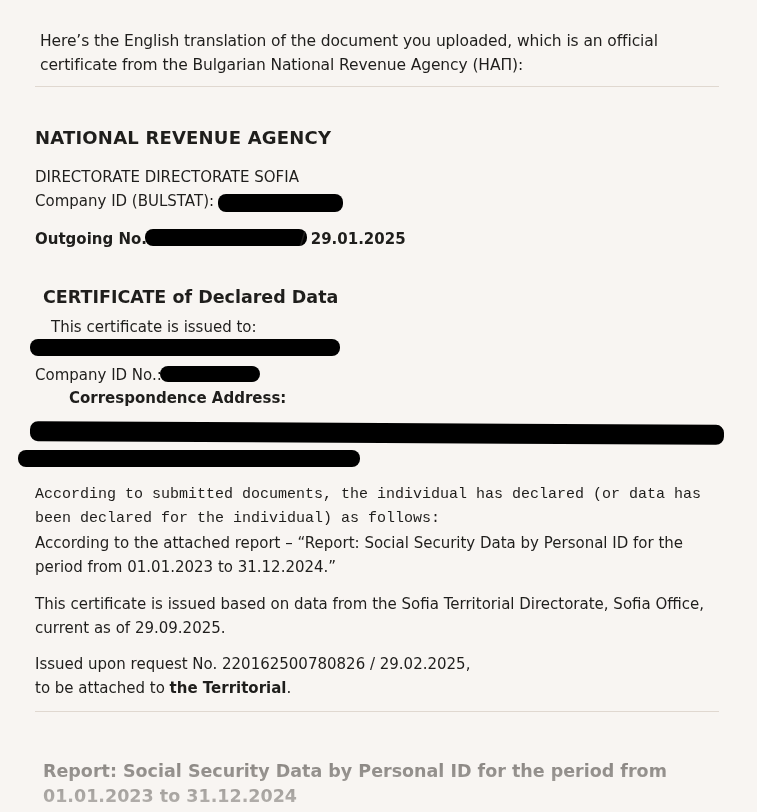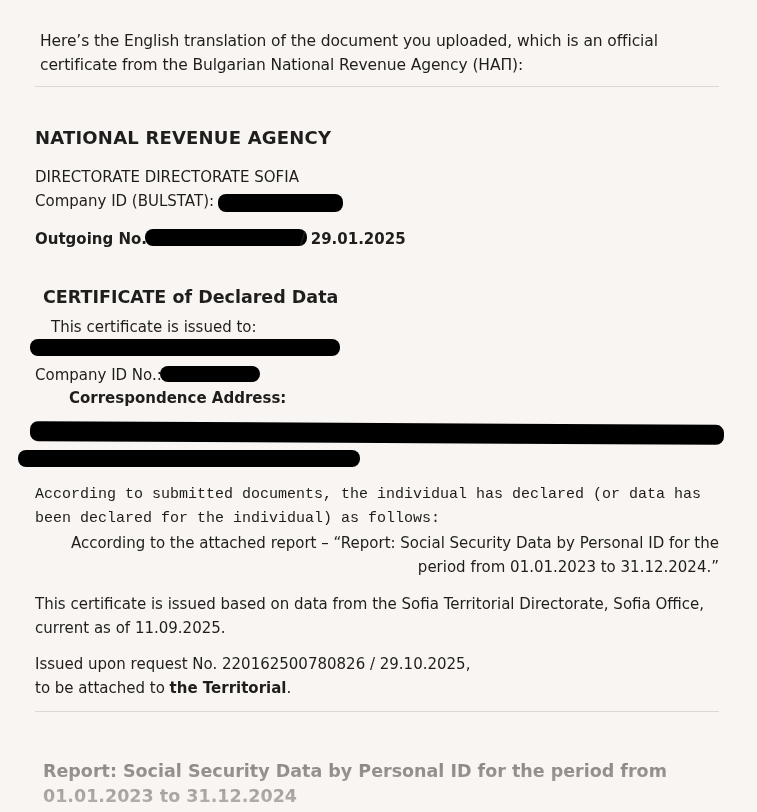--- a/index.html
+++ b/index.html
@@ -95,25 +95,25 @@
 <div class="abs redact" style="left:30px; top:339px; width:310px; height:17px;"></div>
 
 <div class="abs p" style="left:35px; top:363px;">Company ID No.:</div>
 <div class="abs redact" style="left:160px; top:366px; width:100px; height:16px;"></div>
 
 <div class="abs p bold" style="left:35px; top:386px;margin-left:34px;">Correspondence Address:</div>
 <div class="abs redact" style="left:30px; top:423px; width:694px; height:20px; transform:rotate(0.3deg);"></div>
 <div class="abs redact" style="left:18px; top:450px; width:342px; height:17px;"></div>
 
 <div class="abs p" style="left:35px; top:483px; width:684px;font-family:Liberation Mono, monospace;">According to submitted documents, the individual has declared (or data has been declared for the individual) as follows:</div>
-<div class="abs p" style="left:35px; top:531px; width:684px;text-align:right;">According to the attached report – “Report: Social Security Data by Personal ID for the period from 01.01.2023 to 31.12.2024.”</div>
+<div class="abs p" style="left:35px; top:531px; width:684px;">According to the attached report – “Report: Social Security Data by Personal ID for the period from 01.01.2023 to 31.12.2024.”</div>
 
-<div class="abs p" style="left:35px; top:592px; width:700px;">This certificate is issued based on data from the Sofia Territorial Directorate, Sofia Office, current as of 11.09.2025.</div>
+<div class="abs p" style="left:35px; top:592px; width:700px;">This certificate is issued based on data from the Sofia Territorial Directorate, Sofia Office, current as of 29.09.2025.</div>
 
-<div class="abs p" style="left:35px; top:652px;">Issued upon request No. 220162500780826 / 29.10.2025,</div>
+<div class="abs p" style="left:35px; top:652px;">Issued upon request No. 220162500780826 / 29.02.2025,</div>
 <div class="abs p" style="left:35px; top:676px;">
   <span>to be attached to </span><span class="bold">the Territorial</span><span>.</span>
 </div>
 
 <div class="divider abs" style="left:35px; top:711px; width:684px;"></div>
 
 <div class="abs h2" style="left:35px; top:751px; width:650px; line-height:25px; color:#6e6a66;">Report: Social Security Data by Personal ID for the period from 01.01.2023 to 31.12.2024</div>
 
 <div class="fade-overlay"></div>
 

